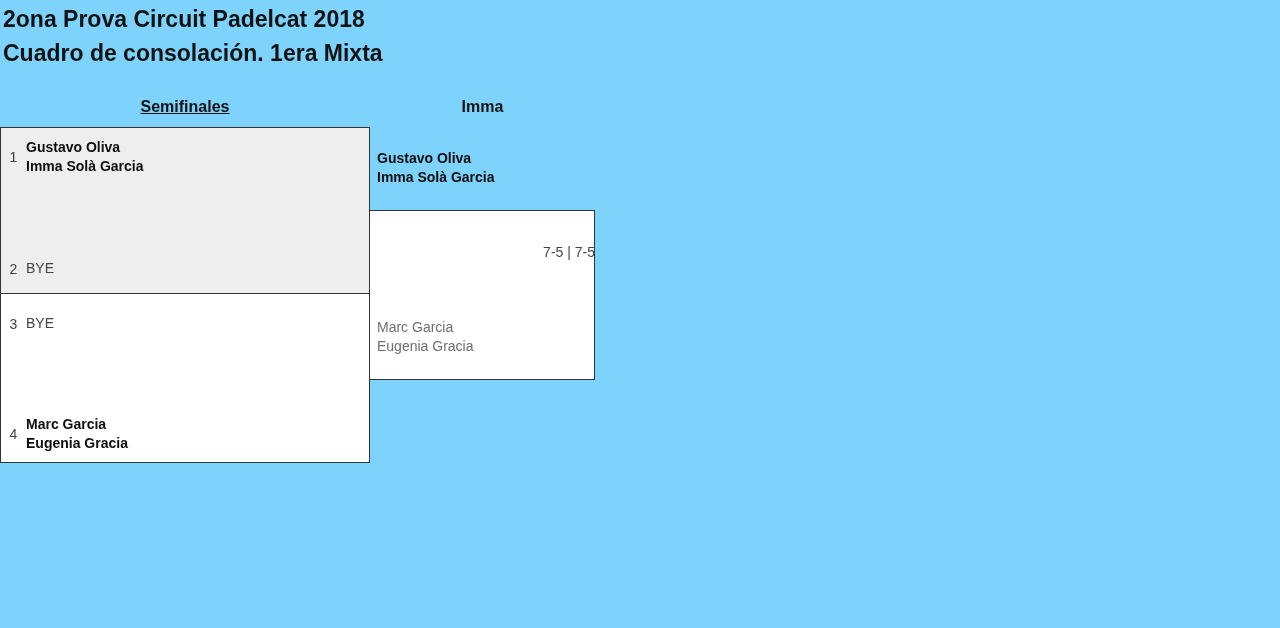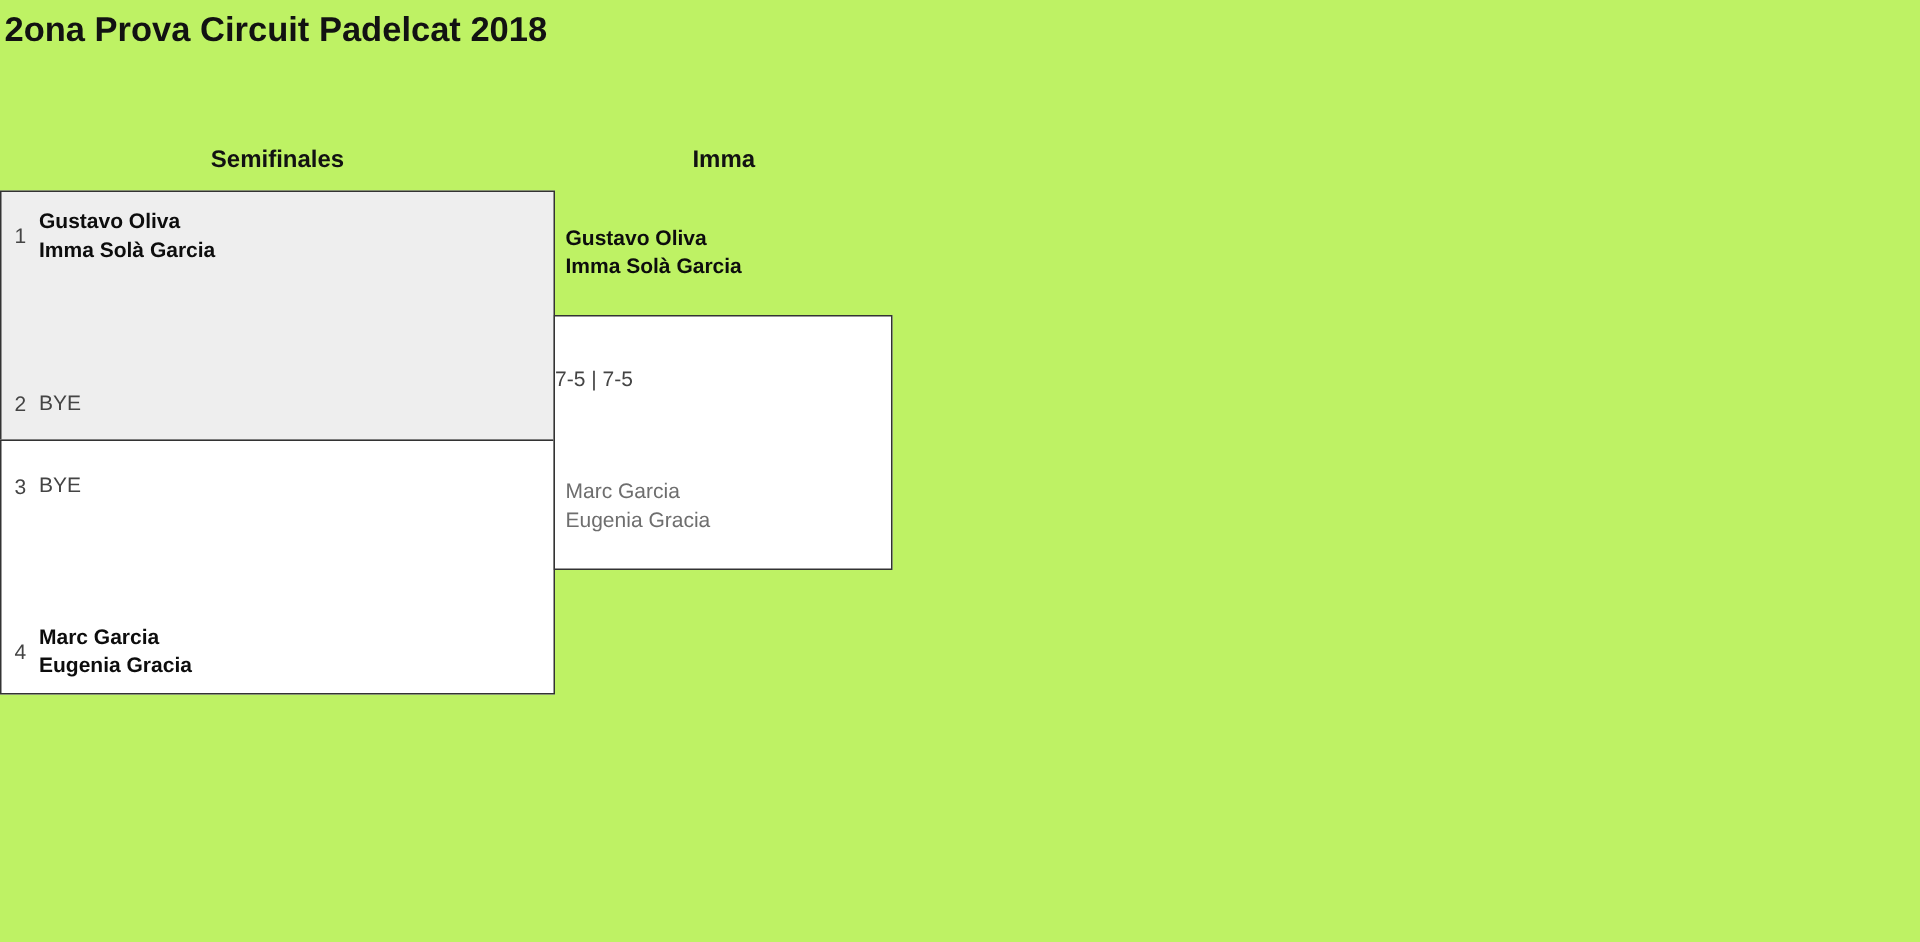--- a/index.html
+++ b/index.html
@@ -1,20 +1,20 @@
 <!DOCTYPE html>
 <html><head>
 <meta charset="utf-8">
 <style>
   html, body { margin: 0; padding: 0; background: #ffffff; }
   .page {
     position: relative;
     width: 1280px;
     height: 628px;
-    background: #bef264;
+    background: #7dd3fc;
     font-family: "Liberation Sans", sans-serif;
     overflow: hidden;
   }
 
   
   .title-block {
     position: absolute;
     left: 3px;
     top: 2px;
     font-size: 23px;
@@ -34,21 +34,21 @@
 
   
   .round-header {
     position: absolute;
     top: 98px;
     font-size: 16px;
     font-weight: 700;
     color: #121212;
     text-align: center;
   }
-  .rh-semifinals { left: 0; width: 370px; }
+  .rh-semifinals { left: 0; width: 370px; text-decoration: underline; }
   .rh-final      { left: 370px; width: 225px; }
 
   
   .match-box {
     position: absolute;
     box-sizing: border-box;
     border: 1px solid #333333;
   }
   .sf1 { left: 0;     top: 127px; width: 370px; height: 167px; background: #eeeeee; }
   .sf2 { left: 0;     top: 293px; width: 370px; height: 170px; background: #ffffff; }
@@ -89,41 +89,42 @@
     line-height: 19px;
     font-weight: 700;
     color: #0d0d0d;
     white-space: nowrap;
   }
   .final-score {
     position: absolute;
     left: 370px;
     top: 244px;
     width: 225px;
-    text-align: left;
+    text-align: right;
     font-size: 14px;
     color: #444444;
   }
   .final-loser {
     position: absolute;
     left: 377px;
     top: 318px;
     font-size: 14px;
     line-height: 19px;
     color: #6e6e6e;
     white-space: nowrap;
   }
 </style>
 </head>
 <body>
 
 <div class="page">
 
   <div class="title-block">
     <div>2ona Prova Circuit Padelcat 2018</div>
+    <div>Cuadro de consolación. 1era Mixta</div>
   </div>
 
 
   <div class="round-header rh-semifinals">Semifinales</div>
   <div class="round-header rh-final">Imma</div>
 
   <div class="match-box sf1">
     <div class="slot slot-top">
       <span class="seed">1</span>
       <div class="names entrant-bold">

